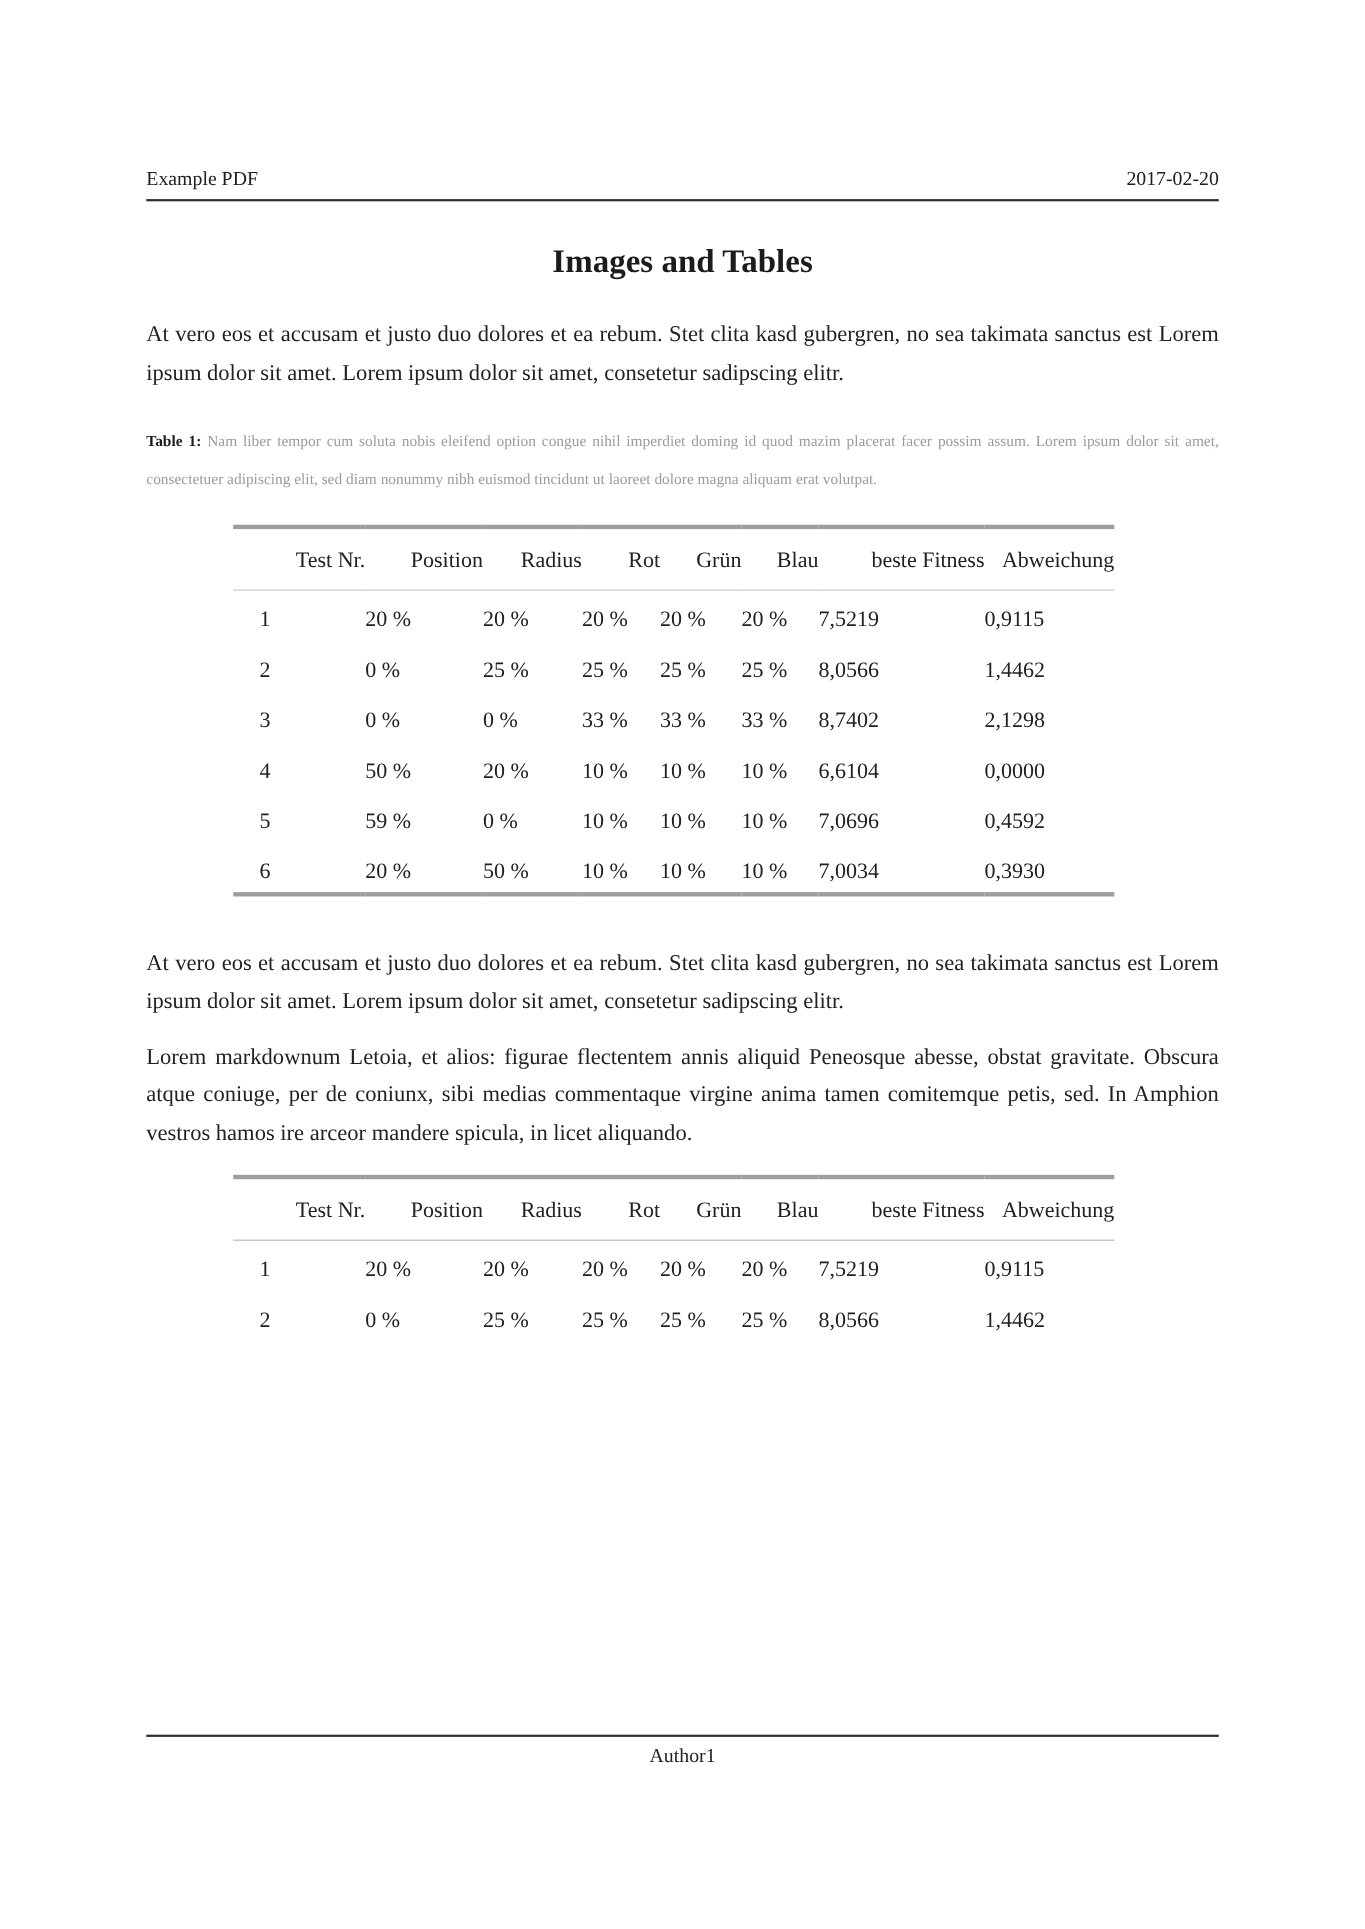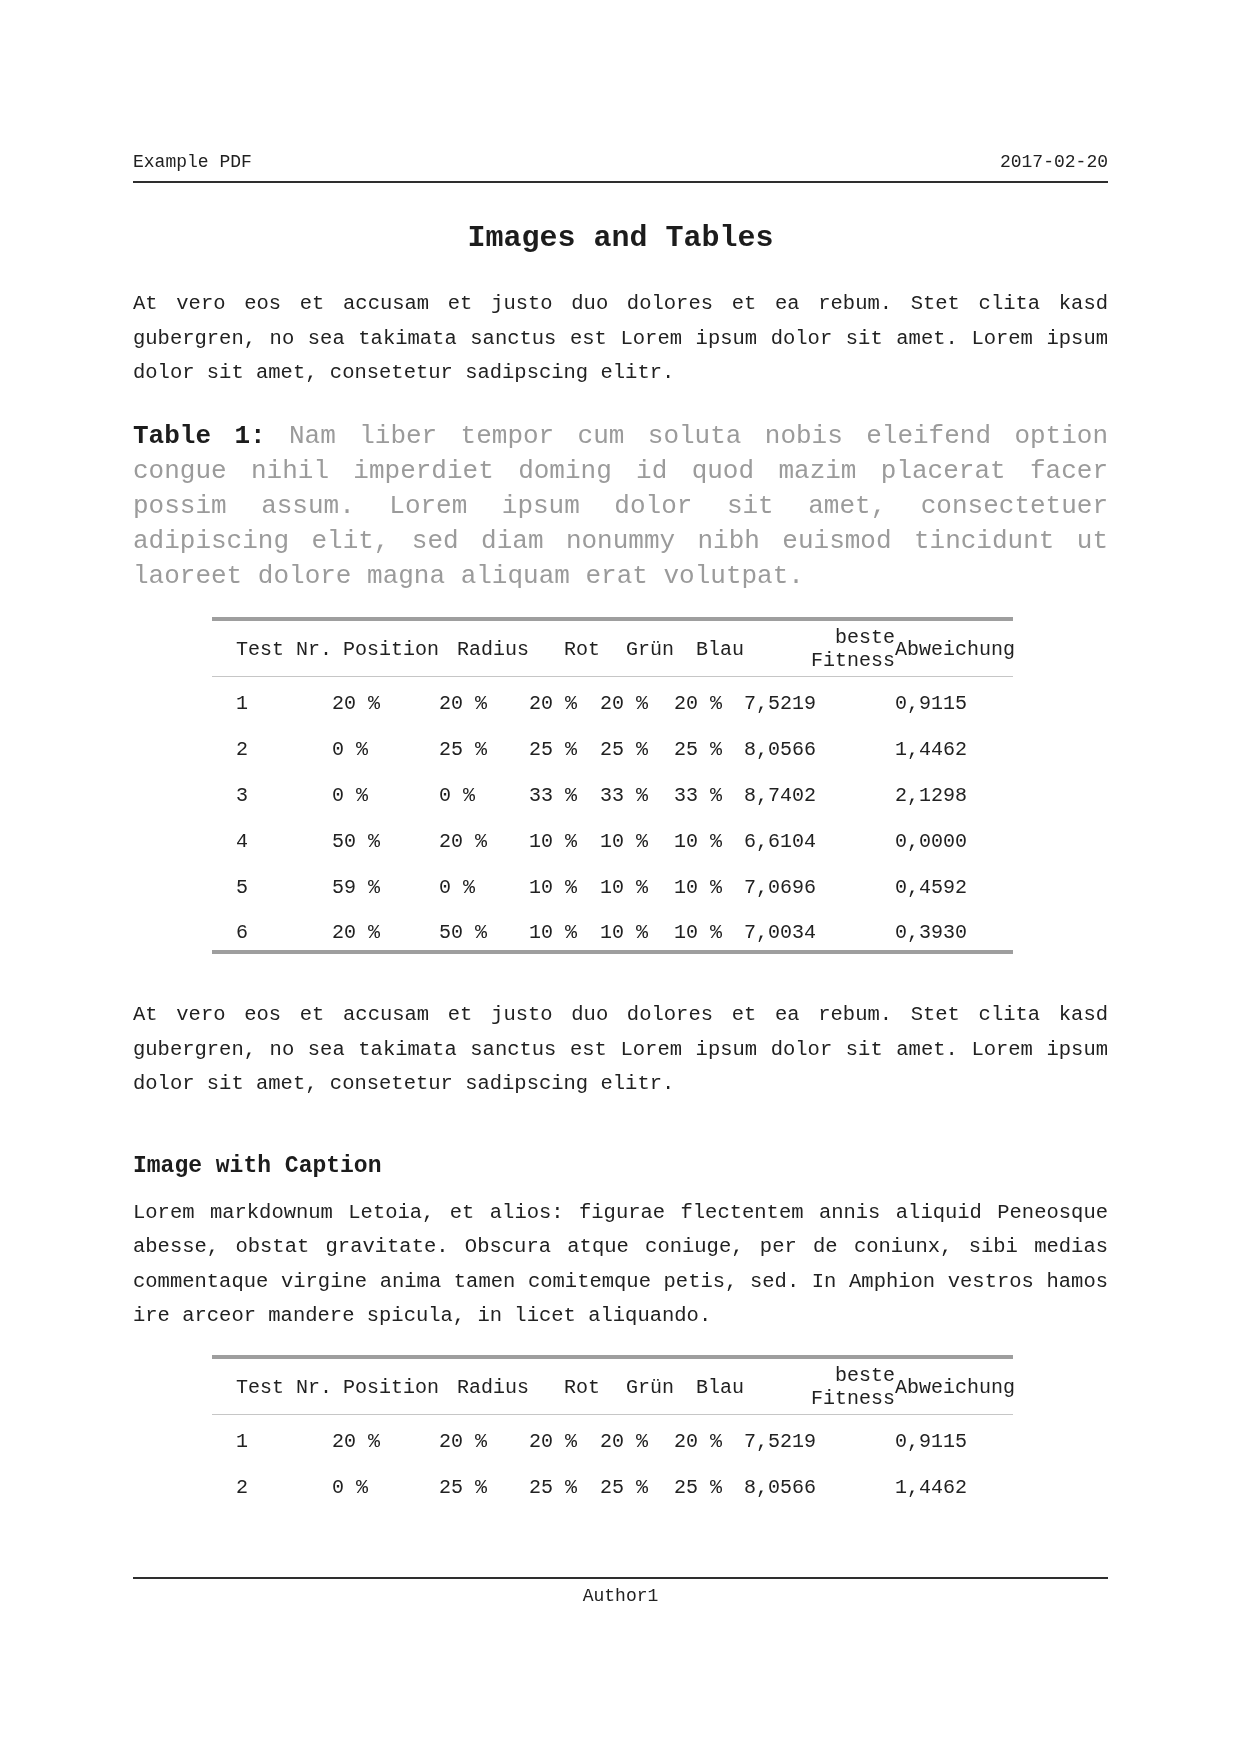--- a/index.html
+++ b/index.html
@@ -5,21 +5,21 @@
   html, body {
     margin: 0;
     padding: 0;
     background: #ffffff;
   }
   .page {
     position: relative;
     width: 1241px;
     height: 1754px;
     background: #ffffff;
-    font-family: Liberation Mono, monospace;
+    font-family: Liberation Serif, serif;
     color: #212121;
     overflow: hidden;
     box-sizing: border-box;
     padding: 0 133px;
   }
   
   .running-header {
     display: flex;
     justify-content: space-between;
     align-items: flex-end;
@@ -53,21 +53,21 @@
     font-size: 20.5px;
     line-height: 34.5px;
     text-align: justify;
     margin: 0;
   }
   #par-1 { margin-top: 31px; }
   #par-2 { margin-top: 44px; }
   #par-3 { margin-top: 16px; }
   
   .table-caption {
-    font-size: 26px;
+    font-size: 14px;
     line-height: 35px;
     text-align: justify;
     margin: 28px 0 5px 0;
     color: #9b9b9b;
   }
   .table-caption .cap-label {
     color: #1c1c1c;
     font-weight: 700;
   }
   
@@ -208,21 +208,20 @@
           <td>10 %</td>
           <td>10 %</td>
           <td>7,0034</td>
           <td>0,3930</td>
         </tr>
       </tbody>
     </table>
 
   <p class="body-par" id="par-2">At vero eos et accusam et justo duo dolores et ea rebum. Stet clita kasd gubergren, no sea takimata sanctus est Lorem ipsum dolor sit amet. Lorem ipsum dolor sit amet, consetetur sadipscing elitr.</p>
 
-  <h2 class="doc-h2" id="h2-image">Image with Caption</h2>
 
 
   <p class="body-par" id="par-3">Lorem markdownum Letoia, et alios: figurae flectentem annis aliquid Peneosque abesse, obstat gravitate. Obscura atque coniuge, per de coniunx, sibi medias commentaque virgine anima tamen comitemque petis, sed. In Amphion vestros hamos ire arceor mandere spicula, in licet aliquando.</p>
 
   <table class="data-table" id="table-2" data-table="table2">
       <thead>
         <tr>
           <th>Test Nr.</th>
           <th>Position</th>
           <th>Radius</th>

